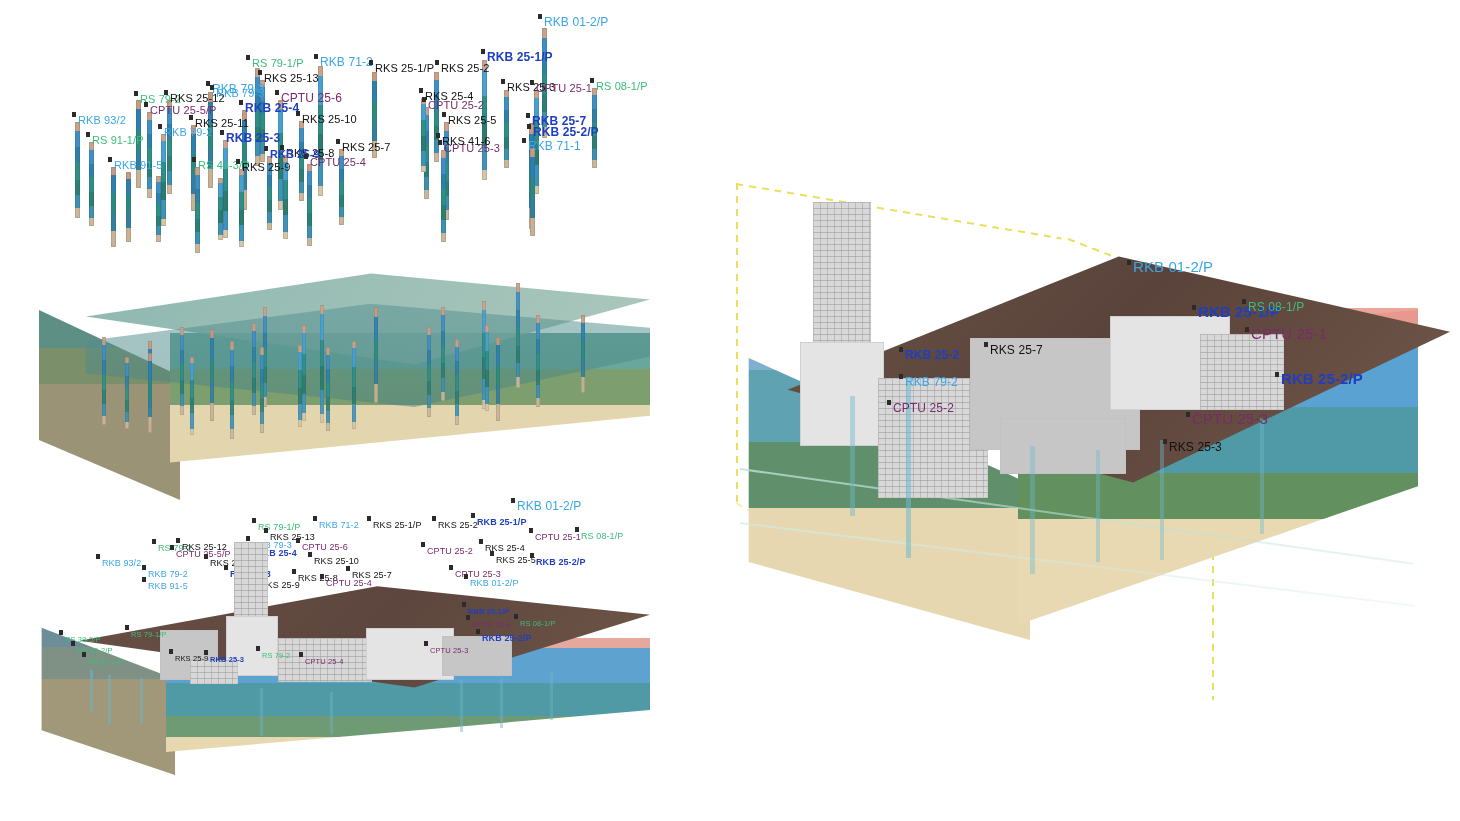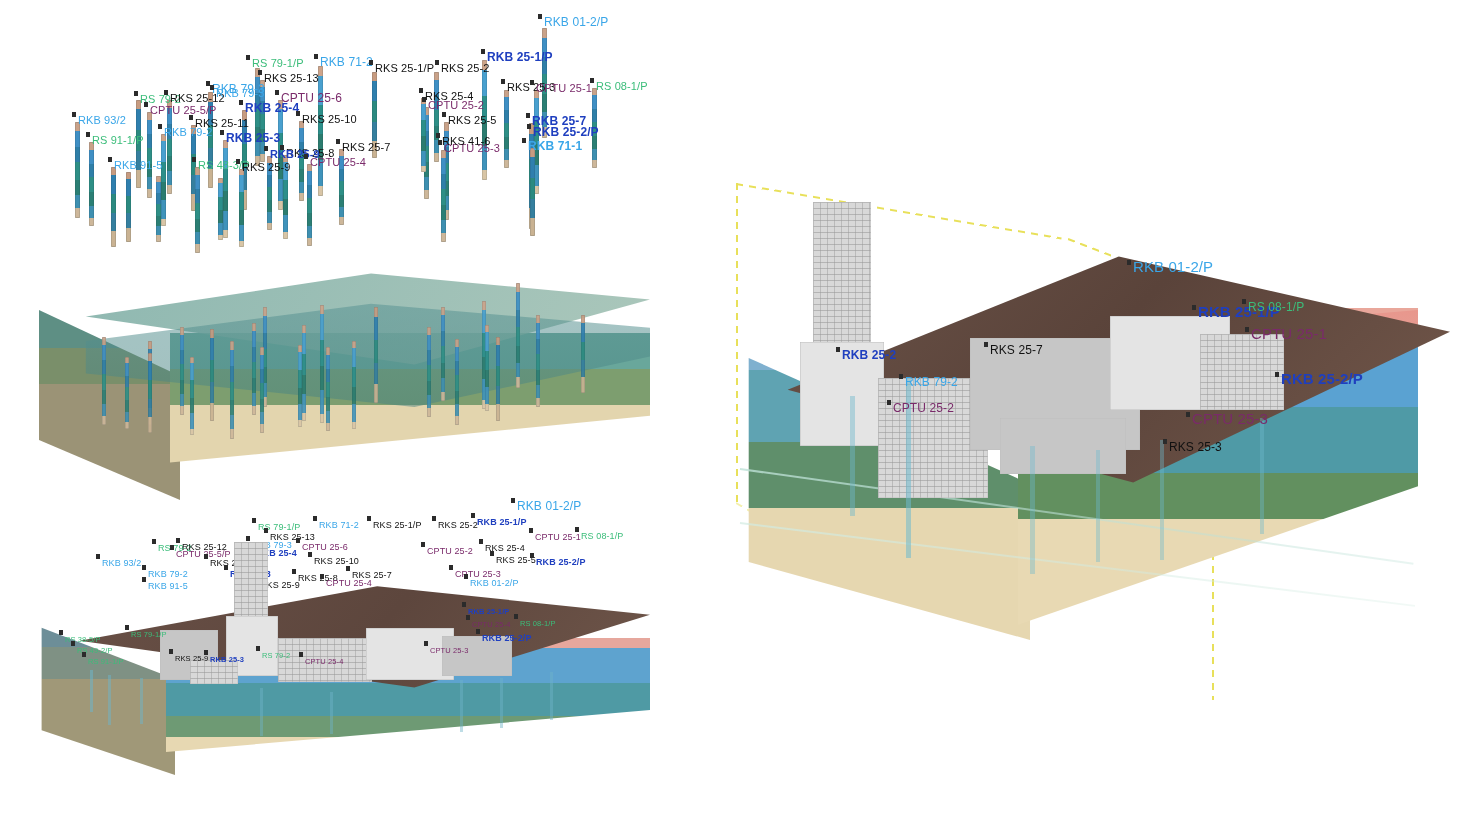--- a/index.html
+++ b/index.html
@@ -123,21 +123,21 @@
         <div style="position: absolute; left: 48px; top: 110px;"><span class="mk" style="left: -6px; top: 2px;"></span><span class="lbl  c-rkbl" style="position: static;">RKB 93/2</span></div>
         <div style="position: absolute; left: 165px; top: 113px;"><span class="mk" style="left: -6px; top: 2px;"></span><span class="lbl  c-rks" style="position: static;">RKS 25-11</span></div>
         <div style="position: absolute; left: 272px; top: 109px;"><span class="mk" style="left: -6px; top: 2px;"></span><span class="lbl  c-rks" style="position: static;">RKS 25-10</span></div>
         <div style="position: absolute; left: 134px; top: 122px;"><span class="mk" style="left: -6px; top: 2px;"></span><span class="lbl  c-rkbl" style="position: static;">RKB 79-2</span></div>
         <div style="position: absolute; left: 418px; top: 110px;"><span class="mk" style="left: -6px; top: 2px;"></span><span class="lbl  c-rks" style="position: static;">RKS 25-5</span></div>
         <div style="position: absolute; left: 502px; top: 111px;"><span class="mk" style="left: -6px; top: 2px;"></span><span class="lbl md c-rkb" style="position: static;">RKB 25-7</span></div>
         <div style="position: absolute; left: 62px; top: 130px;"><span class="mk" style="left: -6px; top: 2px;"></span><span class="lbl  c-rs" style="position: static;">RS 91-1/P</span></div>
         <div style="position: absolute; left: 196px; top: 128px;"><span class="mk" style="left: -6px; top: 2px;"></span><span class="lbl md c-rkb" style="position: static;">RKB 25-3</span></div>
         <div style="position: absolute; left: 312px; top: 137px;"><span class="mk" style="left: -6px; top: 2px;"></span><span class="lbl  c-rks" style="position: static;">RKS 25-7</span></div>
         <div style="position: absolute; left: 503px; top: 122px;"><span class="mk" style="left: -6px; top: 2px;"></span><span class="lbl md c-rkb" style="position: static;">RKB 25-2/P</span></div>
-        <div style="position: absolute; left: 498px; top: 136px; font-weight: bold;"><span class="mk" style="left: -6px; top: 2px;"></span><span class="lbl md c-rkbl" style="position: static;">RKB 71-1</span></div>
+        <div style="position: absolute; left: 498px; top: 136px;"><span class="mk" style="left: -6px; top: 2px;"></span><span class="lbl md c-rkbl" style="position: static;">RKB 71-1</span></div>
         <div style="position: absolute; left: 414px; top: 138px;"><span class="mk" style="left: -6px; top: 2px;"></span><span class="lbl  c-cptu" style="position: static;">CPTU 25-3</span></div>
         <div style="position: absolute; left: 412px; top: 131px;"><span class="mk" style="left: -6px; top: 2px;"></span><span class="lbl  c-rks" style="position: static;">RKS 41-6</span></div>
         <div style="position: absolute; left: 256px; top: 143px;"><span class="mk" style="left: -6px; top: 2px;"></span><span class="lbl  c-rks" style="position: static;">RKS 25-8</span></div>
         <div style="position: absolute; left: 240px; top: 144px;"><span class="mk" style="left: -6px; top: 2px;"></span><span class="lbl  c-rkb" style="position: static;">RKB 25-9</span></div>
         <div style="position: absolute; left: 84px; top: 155px;"><span class="mk" style="left: -6px; top: 2px;"></span><span class="lbl  c-rkbl" style="position: static;">RKB 91-5</span></div>
         <div style="position: absolute; left: 168px; top: 155px;"><span class="mk" style="left: -6px; top: 2px;"></span><span class="lbl  c-rs" style="position: static;">RS 48-3/P</span></div>
         <div style="position: absolute; left: 212px; top: 157px;"><span class="mk" style="left: -6px; top: 2px;"></span><span class="lbl  c-rks" style="position: static;">RKS 25-9</span></div>
         <div style="position: absolute; left: 280px; top: 152px;"><span class="mk" style="left: -6px; top: 2px;"></span><span class="lbl  c-cptu" style="position: static;">CPTU 25-4</span></div>
       </div>
   </div>
@@ -327,21 +327,21 @@
       <div style="position:absolute;left:560px;top:268px;width:4px;height:116px;background:rgba(110,185,205,.4);"></div>
     </div>
 
     <div style="position:absolute;left:-700px;top:-150px;width:1460px;height:821px;">
         <div style="position: absolute; left: 1133px; top: 258px;"><span class="mk" style="left: -6px; top: 2px;"></span><span class="lbl lg c-rkbl" style="position: static;">RKB 01-2/P</span></div>
         <div style="position: absolute; left: 1198px; top: 303px;"><span class="mk" style="left: -6px; top: 2px;"></span><span class="lbl lg c-rkb" style="position: static;">RKB 25-1/P</span></div>
         <div style="position: absolute; left: 1248px; top: 297px;"><span class="mk" style="left: -6px; top: 2px;"></span><span class="lbl md c-rs" style="position: static;">RS 08-1/P</span></div>
         <div style="position: absolute; left: 1251px; top: 325px;"><span class="mk" style="left: -6px; top: 2px;"></span><span class="lbl lg c-cptu" style="position: static;">CPTU 25-1</span></div>
         <div style="position: absolute; left: 1281px; top: 370px;"><span class="mk" style="left: -6px; top: 2px;"></span><span class="lbl lg c-rkb" style="position: static;">RKB 25-2/P</span></div>
         <div style="position: absolute; left: 1192px; top: 410px;"><span class="mk" style="left: -6px; top: 2px;"></span><span class="lbl lg c-cptu" style="position: static;">CPTU 25-3</span></div>
-        <div style="position: absolute; left: 842px; top: 345px;"><span class="mk" style="left: -6px; top: 2px;"></span><span class="lbl md c-rkb" style="position: static;">RKB 25-2</span></div>
+        <div style="position: absolute; left: 905px; top: 345px;"><span class="mk" style="left: -6px; top: 2px;"></span><span class="lbl md c-rkb" style="position: static;">RKB 25-2</span></div>
         <div style="position: absolute; left: 990px; top: 340px;"><span class="mk" style="left: -6px; top: 2px;"></span><span class="lbl md c-rks" style="position: static;">RKS 25-7</span></div>
         <div style="position: absolute; left: 893px; top: 398px;"><span class="mk" style="left: -6px; top: 2px;"></span><span class="lbl md c-cptu" style="position: static;">CPTU 25-2</span></div>
         <div style="position: absolute; left: 905px; top: 372px;"><span class="mk" style="left: -6px; top: 2px;"></span><span class="lbl md c-rkbl" style="position: static;">RKB 79-2</span></div>
         <div style="position: absolute; left: 1169px; top: 437px;"><span class="mk" style="left: -6px; top: 2px;"></span><span class="lbl md c-rks" style="position: static;">RKS 25-3</span></div>
       </div>
   </div>
 
 </div>
 
 </body></html>

